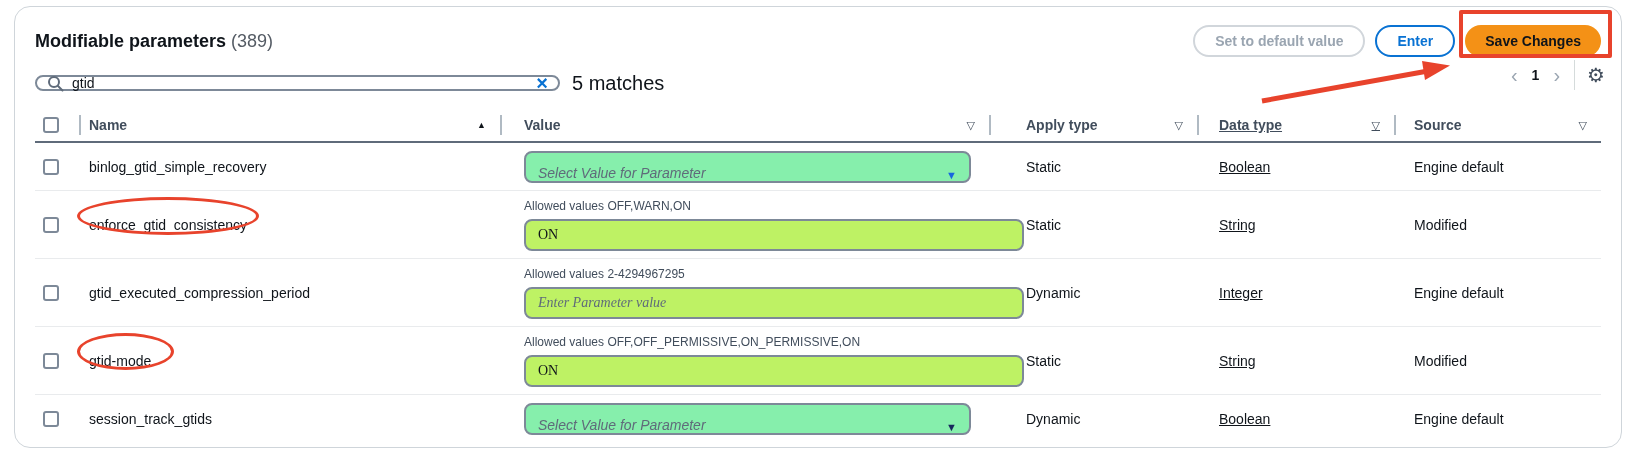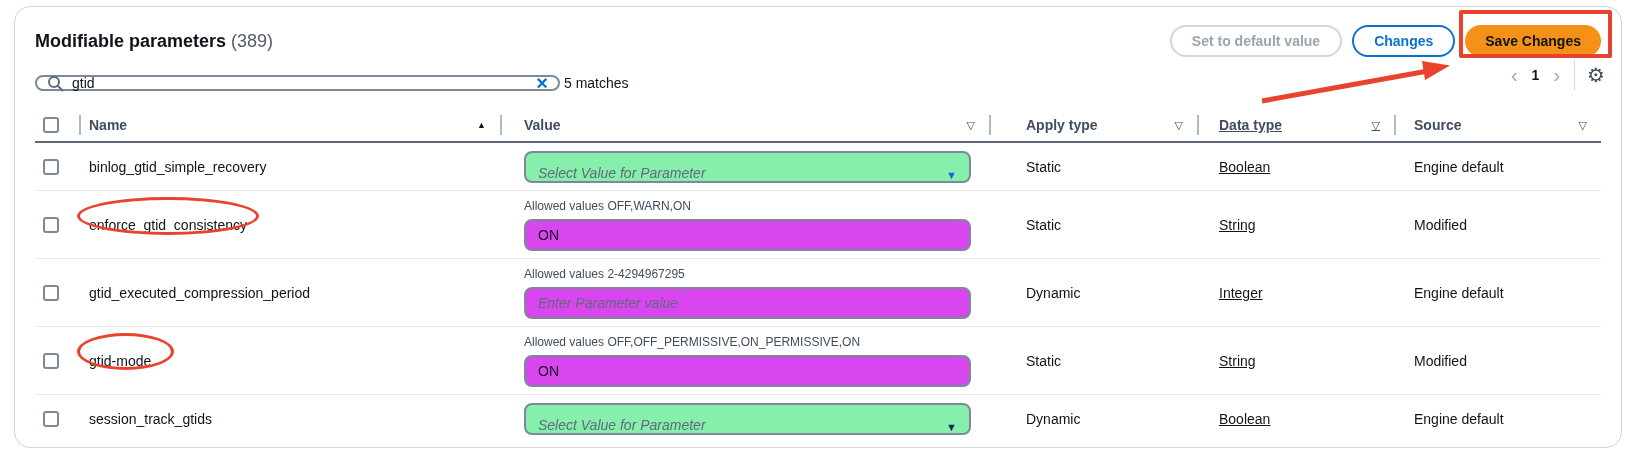--- a/index.html
+++ b/index.html
@@ -32,21 +32,21 @@
   
   .controls-row{display:flex; align-items:center; margin-top:10px; height:32px;}
   .search-box{
     width:525px; height:16px; border:2px solid var(--border_gray); border-radius:8px;
     display:flex; align-items:center; padding:0 10px; gap:8px; background:#fff;
   }
   .search-input{
     flex:1; border:none; outline:none; font-family:inherit; font-size:14px; color:var(--text_dark); background:transparent;
   }
   .clear-x{color:var(--action_blue); font-size:20px; font-weight:700; line-height:1; cursor:pointer;}
-  .matches{font-size:14px; margin-left:4px; color:var(--text_dark);}
+  .matches{font-size:20px; margin-left:12px; color:var(--text_dark);}
   
   .pagination{position:absolute; top:52px; right:16px; display:flex; align-items:center; gap:12px; height:32px;}
   .page-arrow{font-size:20px; color:#9aa5b1; line-height:1; cursor:pointer; padding:0 2px;}
   .page-num{font-size:14px; font-weight:700; color:var(--text_dark); cursor:pointer;}
   .pag-divider{width:1px; height:30px; background:#d5dbdb;}
   .gear{font-size:20px; color:var(--text_secondary); cursor:pointer; line-height:1;}
   
   .table{margin-top:10px;}
   .row{display:grid; grid-template-columns:44px 421px 489px 208px 197px 1fr; align-items:center;}
   .thead{height:34px; border-bottom:2px solid #5f6b7a;}
@@ -71,22 +71,22 @@
     width:447px; height:32px; border:2px solid var(--border_gray); border-radius:8px;
     display:flex; align-items:flex-end; justify-content:space-between; padding:0 12px; cursor:pointer; background:#86efac;
   }
   .select-text{font-size:14px; font-style:italic; color:#5f6b7a;}
   .caret{font-size:11px; line-height:1;}
   .caret-blue{color:var(--caret_blue);}
   .caret-navy{color:var(--caret_navy);}
   .value-stack{display:flex; flex-direction:column; justify-content:space-between;}
   .allowed{font-size:12px; color:var(--text_secondary); margin-bottom:6px;}
   .value-input{
-    width:447px; height:32px; border:2px solid var(--border_gray); border-radius:8px;
-    font-family:Liberation Sans, sans-serif; font-size:14px; color:var(--text_dark); padding:0 12px; outline:none; background:#d946ef;
+    width:500px; height:32px; border:2px solid var(--border_gray); border-radius:8px;
+    font-family:Liberation Serif, serif; font-size:14px; color:var(--text_dark); padding:0 12px; outline:none; background:#bef264;
   }
   .value-input::placeholder{color:#5f6b7a; font-style:italic;}
   
   .ann{position:absolute; pointer-events:none; z-index:50;}
   .ann-rect{left:1459px; top:10px; width:153px; height:48px; border:4px solid var(--annotation_red); border-radius:2px;}
   .ann-ellipse{border:3.5px solid var(--annotation_red); border-radius:50%;}
   .ann-ellipse-1{left:77px; top:197px; width:182px; height:38px;}
   .ann-ellipse-2{left:77px; top:333px; width:97px; height:37px;}
   .arrow-svg{position:absolute; left:0; top:0; pointer-events:none; z-index:51;}
 </style>
@@ -94,21 +94,21 @@
 <body>
 
 <div class="card">
 
   <div class="card-header">
     <div>
       <span class="title-text">Modifiable parameters</span><span class="title-count">(389)</span>
     </div>
     <div class="actions">
       <button class="btn btn-disabled">Set to default value</button>
-      <button class="btn btn-secondary">Changes</button>
+      <button class="btn btn-secondary">Enter</button>
       <button class="btn btn-primary">Save Changes</button>
     </div>
   </div>
 
   <div class="controls-row">
     <div class="search-box">
       <svg width="17" height="17" viewBox="0 0 17 17">
         <circle cx="7" cy="7" r="5" fill="none" stroke="#5f6b7a" stroke-width="2"></circle>
         <line x1="11" y1="11" x2="15.5" y2="15.5" stroke="#5f6b7a" stroke-width="2" stroke-linecap="round"></line>
       </svg>

